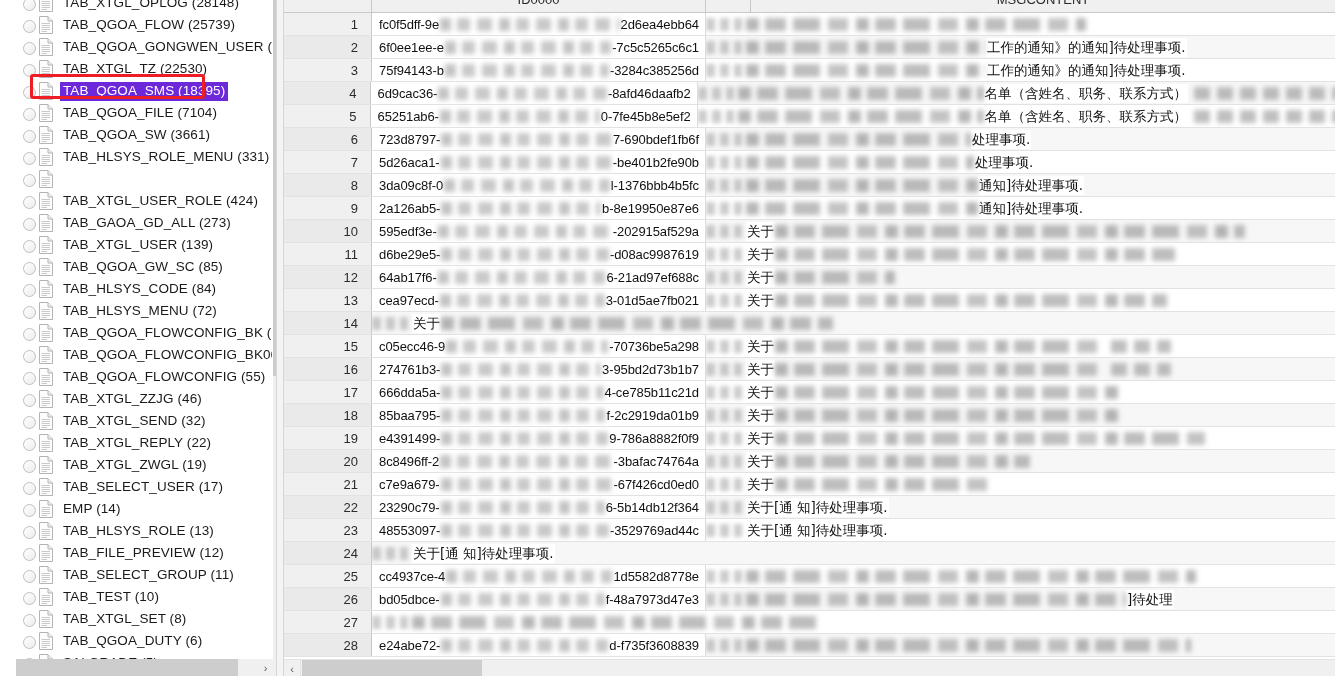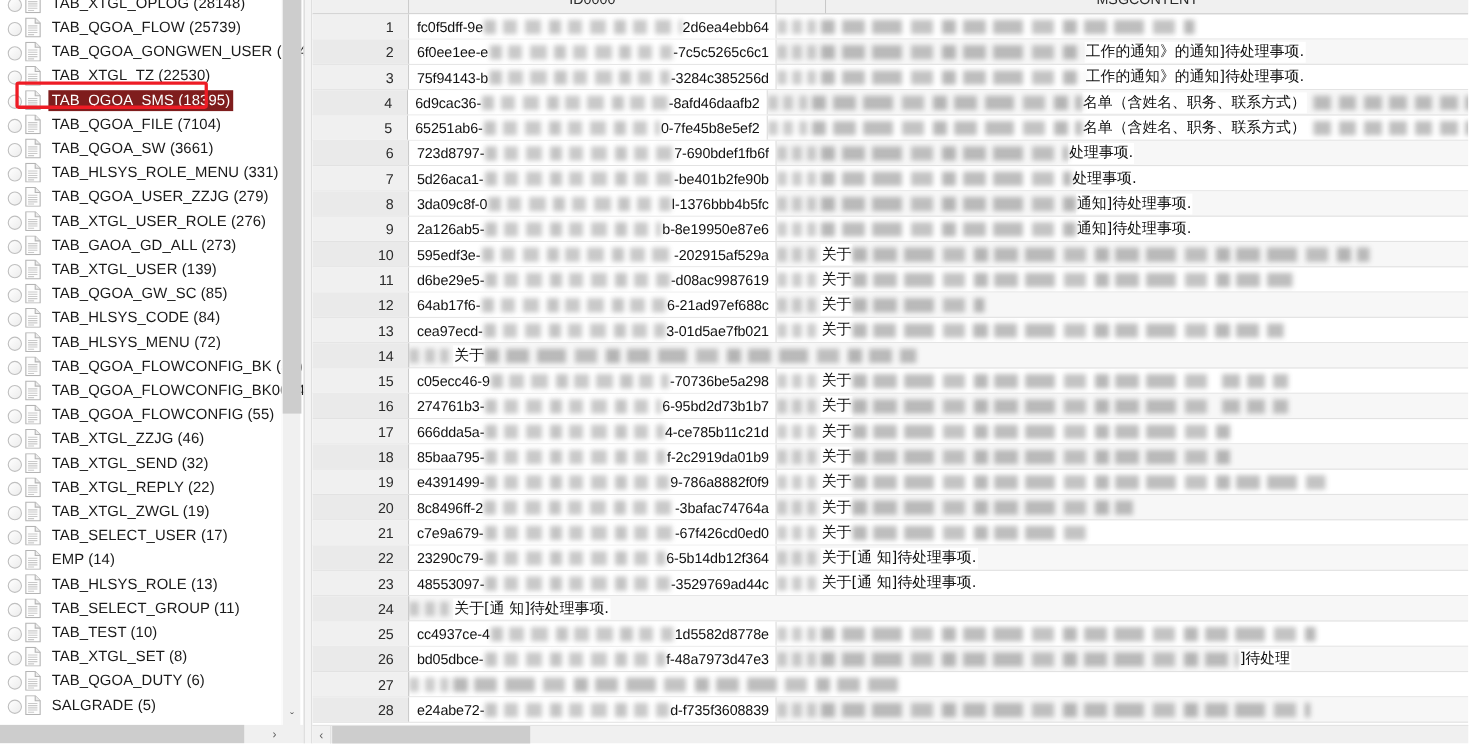--- a/index.html
+++ b/index.html
@@ -7,21 +7,21 @@
     margin: 0; padding: 0;
     width: 1335px; height: 676px;
     overflow: hidden;
     background: #ffffff;
     font-family: "Liberation Sans", "DejaVu Sans", sans-serif;
   }
   #app { position: relative; width: 1335px; height: 676px; }
 
   
   #left-pane {
-    position: absolute; left: 0; top: 0;
+    position: absolute; left: 16px; top: 0;
     width: 276px; height: 676px;
     background: #ffffff;
     overflow: hidden;
   }
   #tree-list {
     position: absolute; left: 0; top: -8px;
     width: 256px;
   }
   .tree-row {
     position: relative;
@@ -54,21 +54,21 @@
   }
   .doc-icon svg { display: block; }
   .tree-label {
     font-size: 13.5px;
     color: #1a1a1a;
     letter-spacing: 0.1px;
     padding: 1px 3px 2px 3px;
     line-height: 16px;
   }
   .tree-row.selected .tree-label {
-    background: #7f1d1d;
+    background: #6d28d9;
     color: #ffffff;
   }
   #red-annotation {
     position: absolute;
     left: 14px; top: 74px;
     width: 175px; height: 25px;
     border: 3px solid #ee1c25;
     border-radius: 3px;
     pointer-events: none;
     z-index: 5;
@@ -433,38 +433,37 @@
               <path d="M10 0.5 V5 H14.5" fill="#ececec" stroke="#b4b4b4" stroke-width="1"></path>
               <g stroke="#c9c9c9" stroke-width="1">
                 <line x1="3.5" y1="7.5" x2="12" y2="7.5"></line>
                 <line x1="3.5" y1="9.5" x2="12" y2="9.5"></line>
                 <line x1="3.5" y1="11.5" x2="12" y2="11.5"></line>
                 <line x1="3.5" y1="13.5" x2="12" y2="13.5"></line>
                 <line x1="3.5" y1="15.5" x2="9" y2="15.5"></line>
               </g>
             </svg>
           </span>
-          <span class="tree-label">TAB_QGOA_USER_ZZJG (279)</span>
-        </div>
-        <div class="tree-row">
-          <span class="expander"></span>
-          <span class="doc-icon">
-            <svg width="16" height="18" viewBox="0 0 16 18">
-              <path d="M1.5 0.5 H10 L14.5 5 V17.5 H1.5 Z" fill="#fdfdfd" stroke="#b4b4b4" stroke-width="1"></path>
-              <path d="M10 0.5 V5 H14.5" fill="#ececec" stroke="#b4b4b4" stroke-width="1"></path>
-              <g stroke="#c9c9c9" stroke-width="1">
-                <line x1="3.5" y1="7.5" x2="12" y2="7.5"></line>
-                <line x1="3.5" y1="9.5" x2="12" y2="9.5"></line>
-                <line x1="3.5" y1="11.5" x2="12" y2="11.5"></line>
-                <line x1="3.5" y1="13.5" x2="12" y2="13.5"></line>
-                <line x1="3.5" y1="15.5" x2="9" y2="15.5"></line>
-              </g>
-            </svg>
-          </span>
-          <span class="tree-label">TAB_XTGL_USER_ROLE (276)</span>
+        </div>
+        <div class="tree-row">
+          <span class="expander"></span>
+          <span class="doc-icon">
+            <svg width="16" height="18" viewBox="0 0 16 18">
+              <path d="M1.5 0.5 H10 L14.5 5 V17.5 H1.5 Z" fill="#fdfdfd" stroke="#b4b4b4" stroke-width="1"></path>
+              <path d="M10 0.5 V5 H14.5" fill="#ececec" stroke="#b4b4b4" stroke-width="1"></path>
+              <g stroke="#c9c9c9" stroke-width="1">
+                <line x1="3.5" y1="7.5" x2="12" y2="7.5"></line>
+                <line x1="3.5" y1="9.5" x2="12" y2="9.5"></line>
+                <line x1="3.5" y1="11.5" x2="12" y2="11.5"></line>
+                <line x1="3.5" y1="13.5" x2="12" y2="13.5"></line>
+                <line x1="3.5" y1="15.5" x2="9" y2="15.5"></line>
+              </g>
+            </svg>
+          </span>
+          <span class="tree-label">TAB_XTGL_USER_ROLE (424)</span>
         </div>
         <div class="tree-row">
           <span class="expander"></span>
           <span class="doc-icon">
             <svg width="16" height="18" viewBox="0 0 16 18">
               <path d="M1.5 0.5 H10 L14.5 5 V17.5 H1.5 Z" fill="#fdfdfd" stroke="#b4b4b4" stroke-width="1"></path>
               <path d="M10 0.5 V5 H14.5" fill="#ececec" stroke="#b4b4b4" stroke-width="1"></path>
               <g stroke="#c9c9c9" stroke-width="1">
                 <line x1="3.5" y1="7.5" x2="12" y2="7.5"></line>
                 <line x1="3.5" y1="9.5" x2="12" y2="9.5"></line>
@@ -706,20 +705,37 @@
               <g stroke="#c9c9c9" stroke-width="1">
                 <line x1="3.5" y1="7.5" x2="12" y2="7.5"></line>
                 <line x1="3.5" y1="9.5" x2="12" y2="9.5"></line>
                 <line x1="3.5" y1="11.5" x2="12" y2="11.5"></line>
                 <line x1="3.5" y1="13.5" x2="12" y2="13.5"></line>
                 <line x1="3.5" y1="15.5" x2="9" y2="15.5"></line>
               </g>
             </svg>
           </span>
           <span class="tree-label">TAB_HLSYS_ROLE (13)</span>
+        </div>
+        <div class="tree-row">
+          <span class="expander"></span>
+          <span class="doc-icon">
+            <svg width="16" height="18" viewBox="0 0 16 18">
+              <path d="M1.5 0.5 H10 L14.5 5 V17.5 H1.5 Z" fill="#fdfdfd" stroke="#b4b4b4" stroke-width="1"></path>
+              <path d="M10 0.5 V5 H14.5" fill="#ececec" stroke="#b4b4b4" stroke-width="1"></path>
+              <g stroke="#c9c9c9" stroke-width="1">
+                <line x1="3.5" y1="7.5" x2="12" y2="7.5"></line>
+                <line x1="3.5" y1="9.5" x2="12" y2="9.5"></line>
+                <line x1="3.5" y1="11.5" x2="12" y2="11.5"></line>
+                <line x1="3.5" y1="13.5" x2="12" y2="13.5"></line>
+                <line x1="3.5" y1="15.5" x2="9" y2="15.5"></line>
+              </g>
+            </svg>
+          </span>
+          <span class="tree-label">TAB_FILE_PREVIEW (12)</span>
         </div>
         <div class="tree-row">
           <span class="expander"></span>
           <span class="doc-icon">
             <svg width="16" height="18" viewBox="0 0 16 18">
               <path d="M1.5 0.5 H10 L14.5 5 V17.5 H1.5 Z" fill="#fdfdfd" stroke="#b4b4b4" stroke-width="1"></path>
               <path d="M10 0.5 V5 H14.5" fill="#ececec" stroke="#b4b4b4" stroke-width="1"></path>
               <g stroke="#c9c9c9" stroke-width="1">
                 <line x1="3.5" y1="7.5" x2="12" y2="7.5"></line>
                 <line x1="3.5" y1="9.5" x2="12" y2="9.5"></line>
@@ -1044,21 +1060,21 @@
                 <span class="msg-blur" style="width: 330px;"></span>
                 <span class="msg-tail-blur" style="width: 60px; margin-left: 6px;"></span>
               </div>
             </div>
           </div>
           <div class="grid-row alt">
             <div class="cell rownum">16</div>
             <div class="cell idcol">
               <span class="id-left">274761b3-</span>
               <span class="id-blur"></span>
-              <span class="id-right">6-95bd2d73b1b7</span>
+              <span class="id-right">3-95bd2d73b1b7</span>
             </div>
             <div class="cell msgcol">
               <div class="msg-wrap">
                 <span class="msg-pre"></span>
                 <span class="msg-text">关于</span>
                 <span class="msg-blur" style="width: 330px;"></span>
                 <span class="msg-tail-blur" style="width: 60px; margin-left: 6px;"></span>
               </div>
             </div>
           </div>

